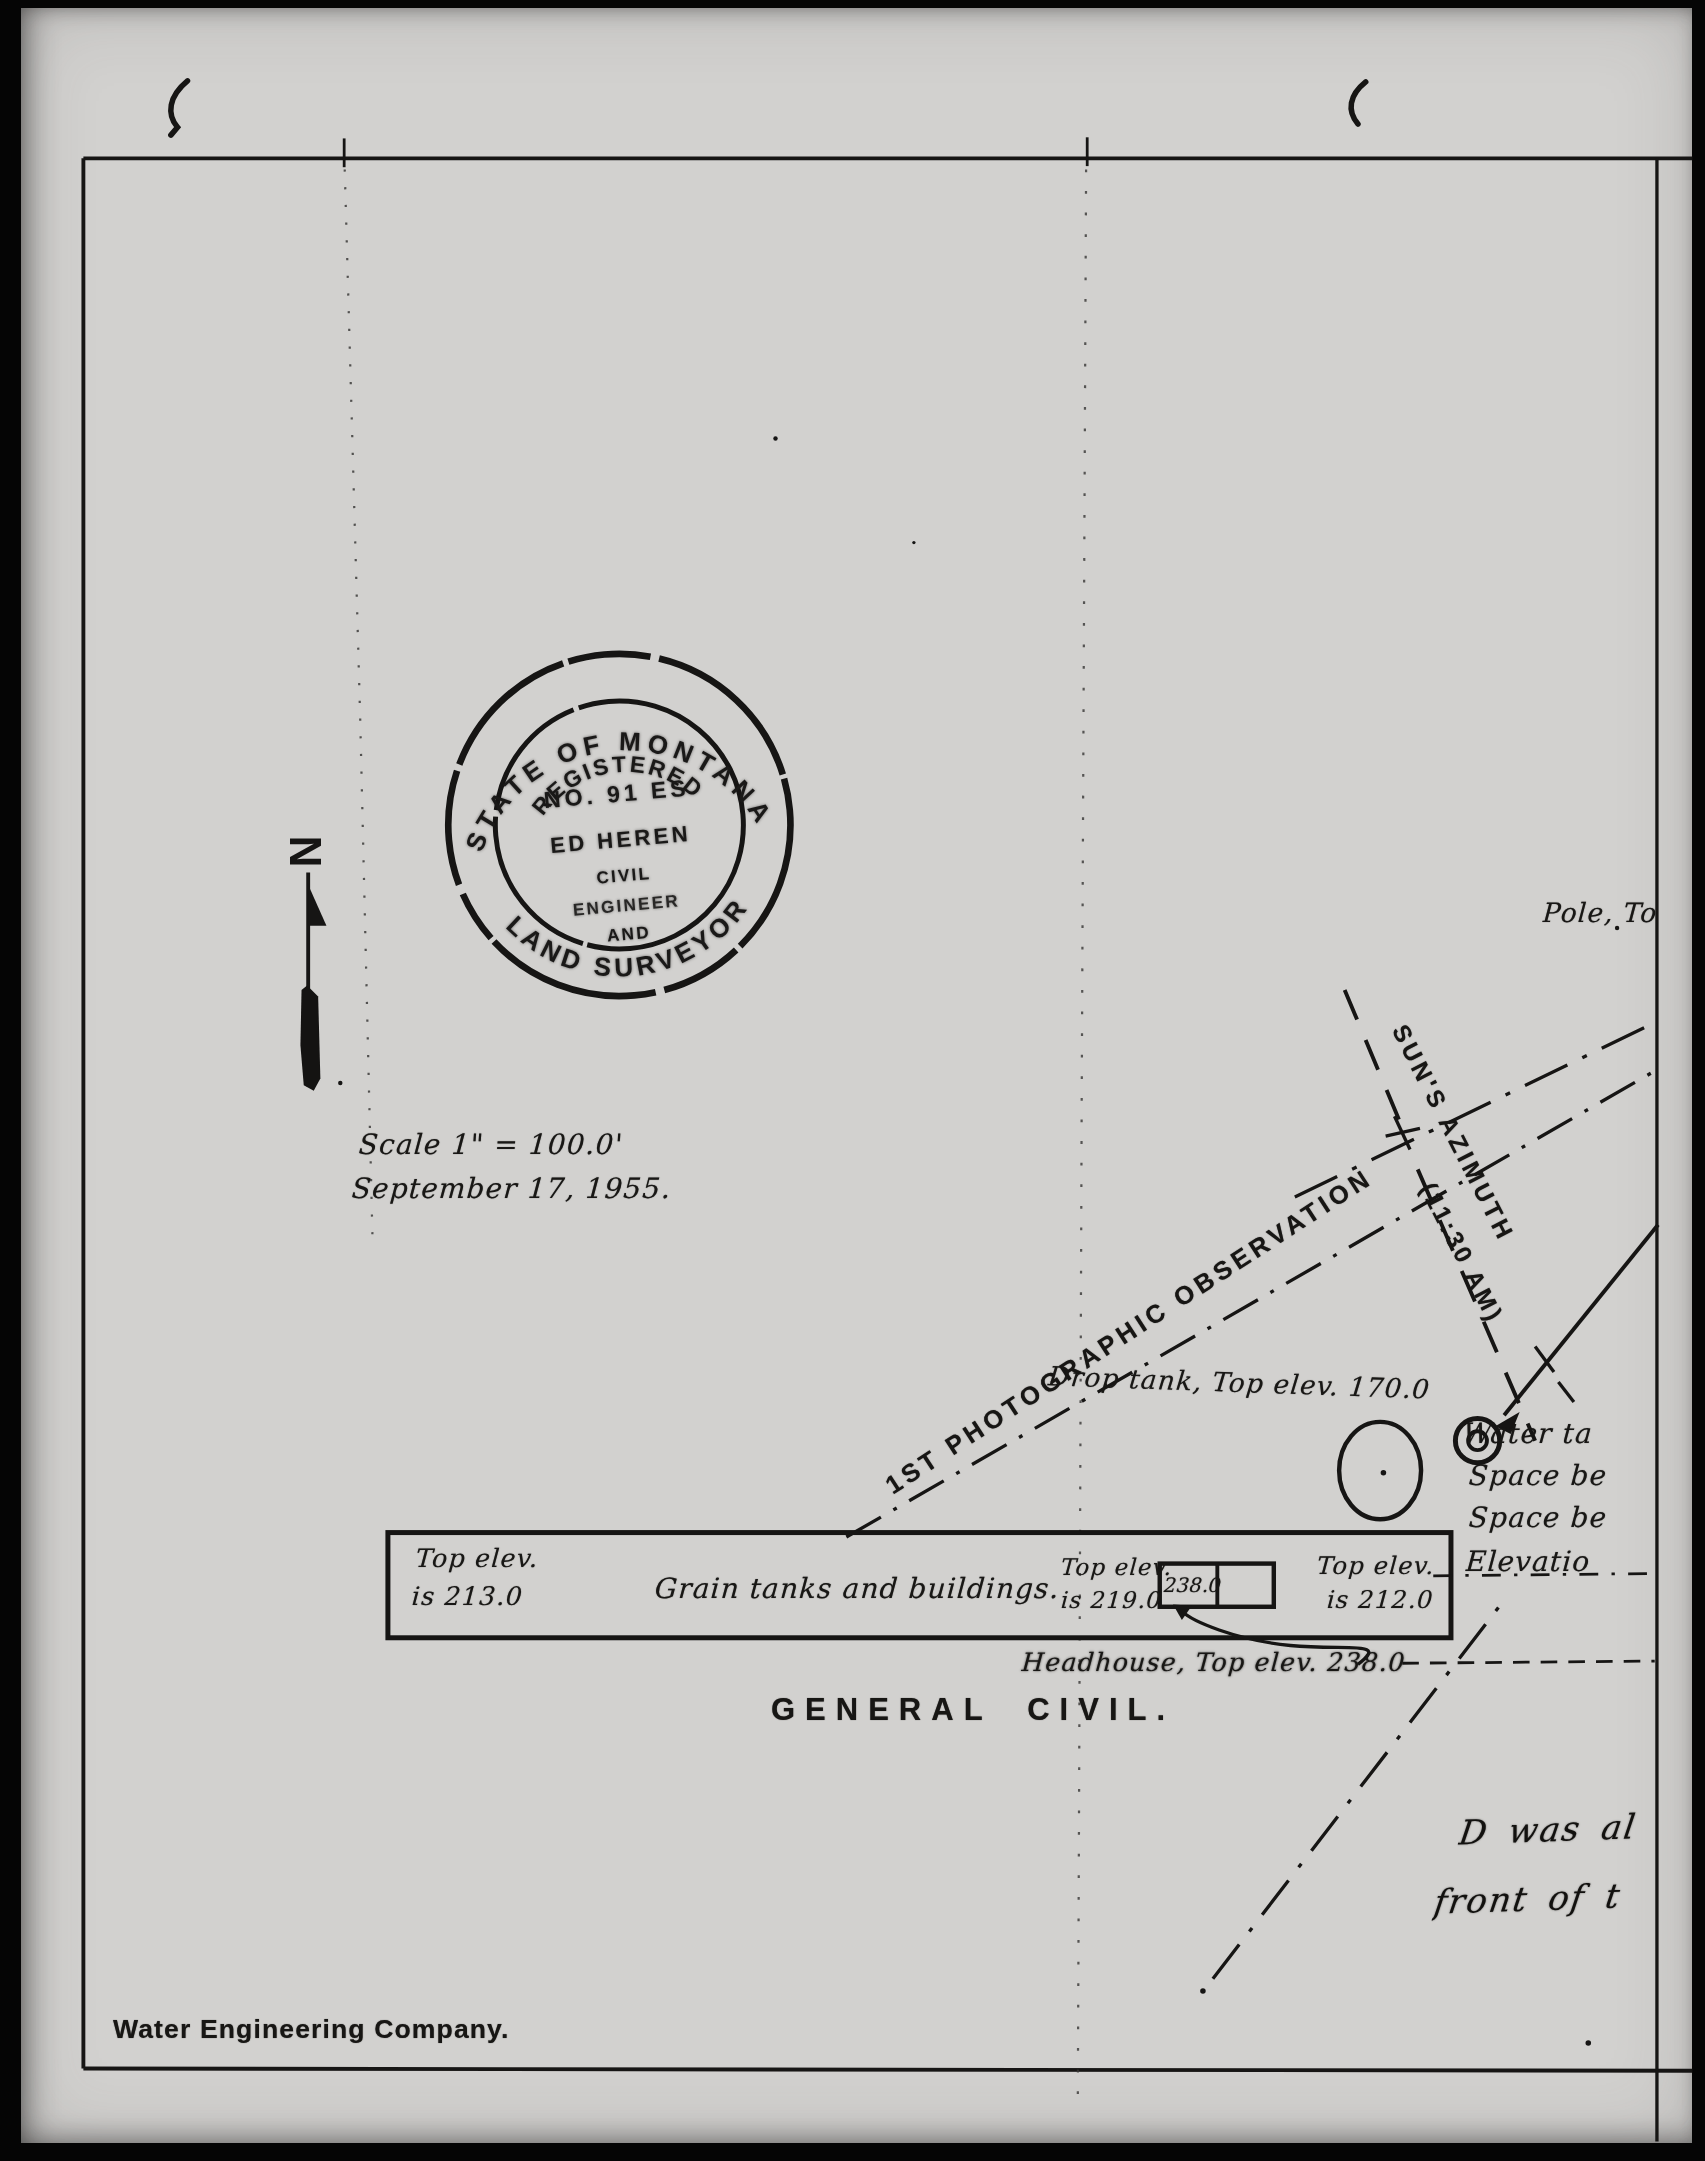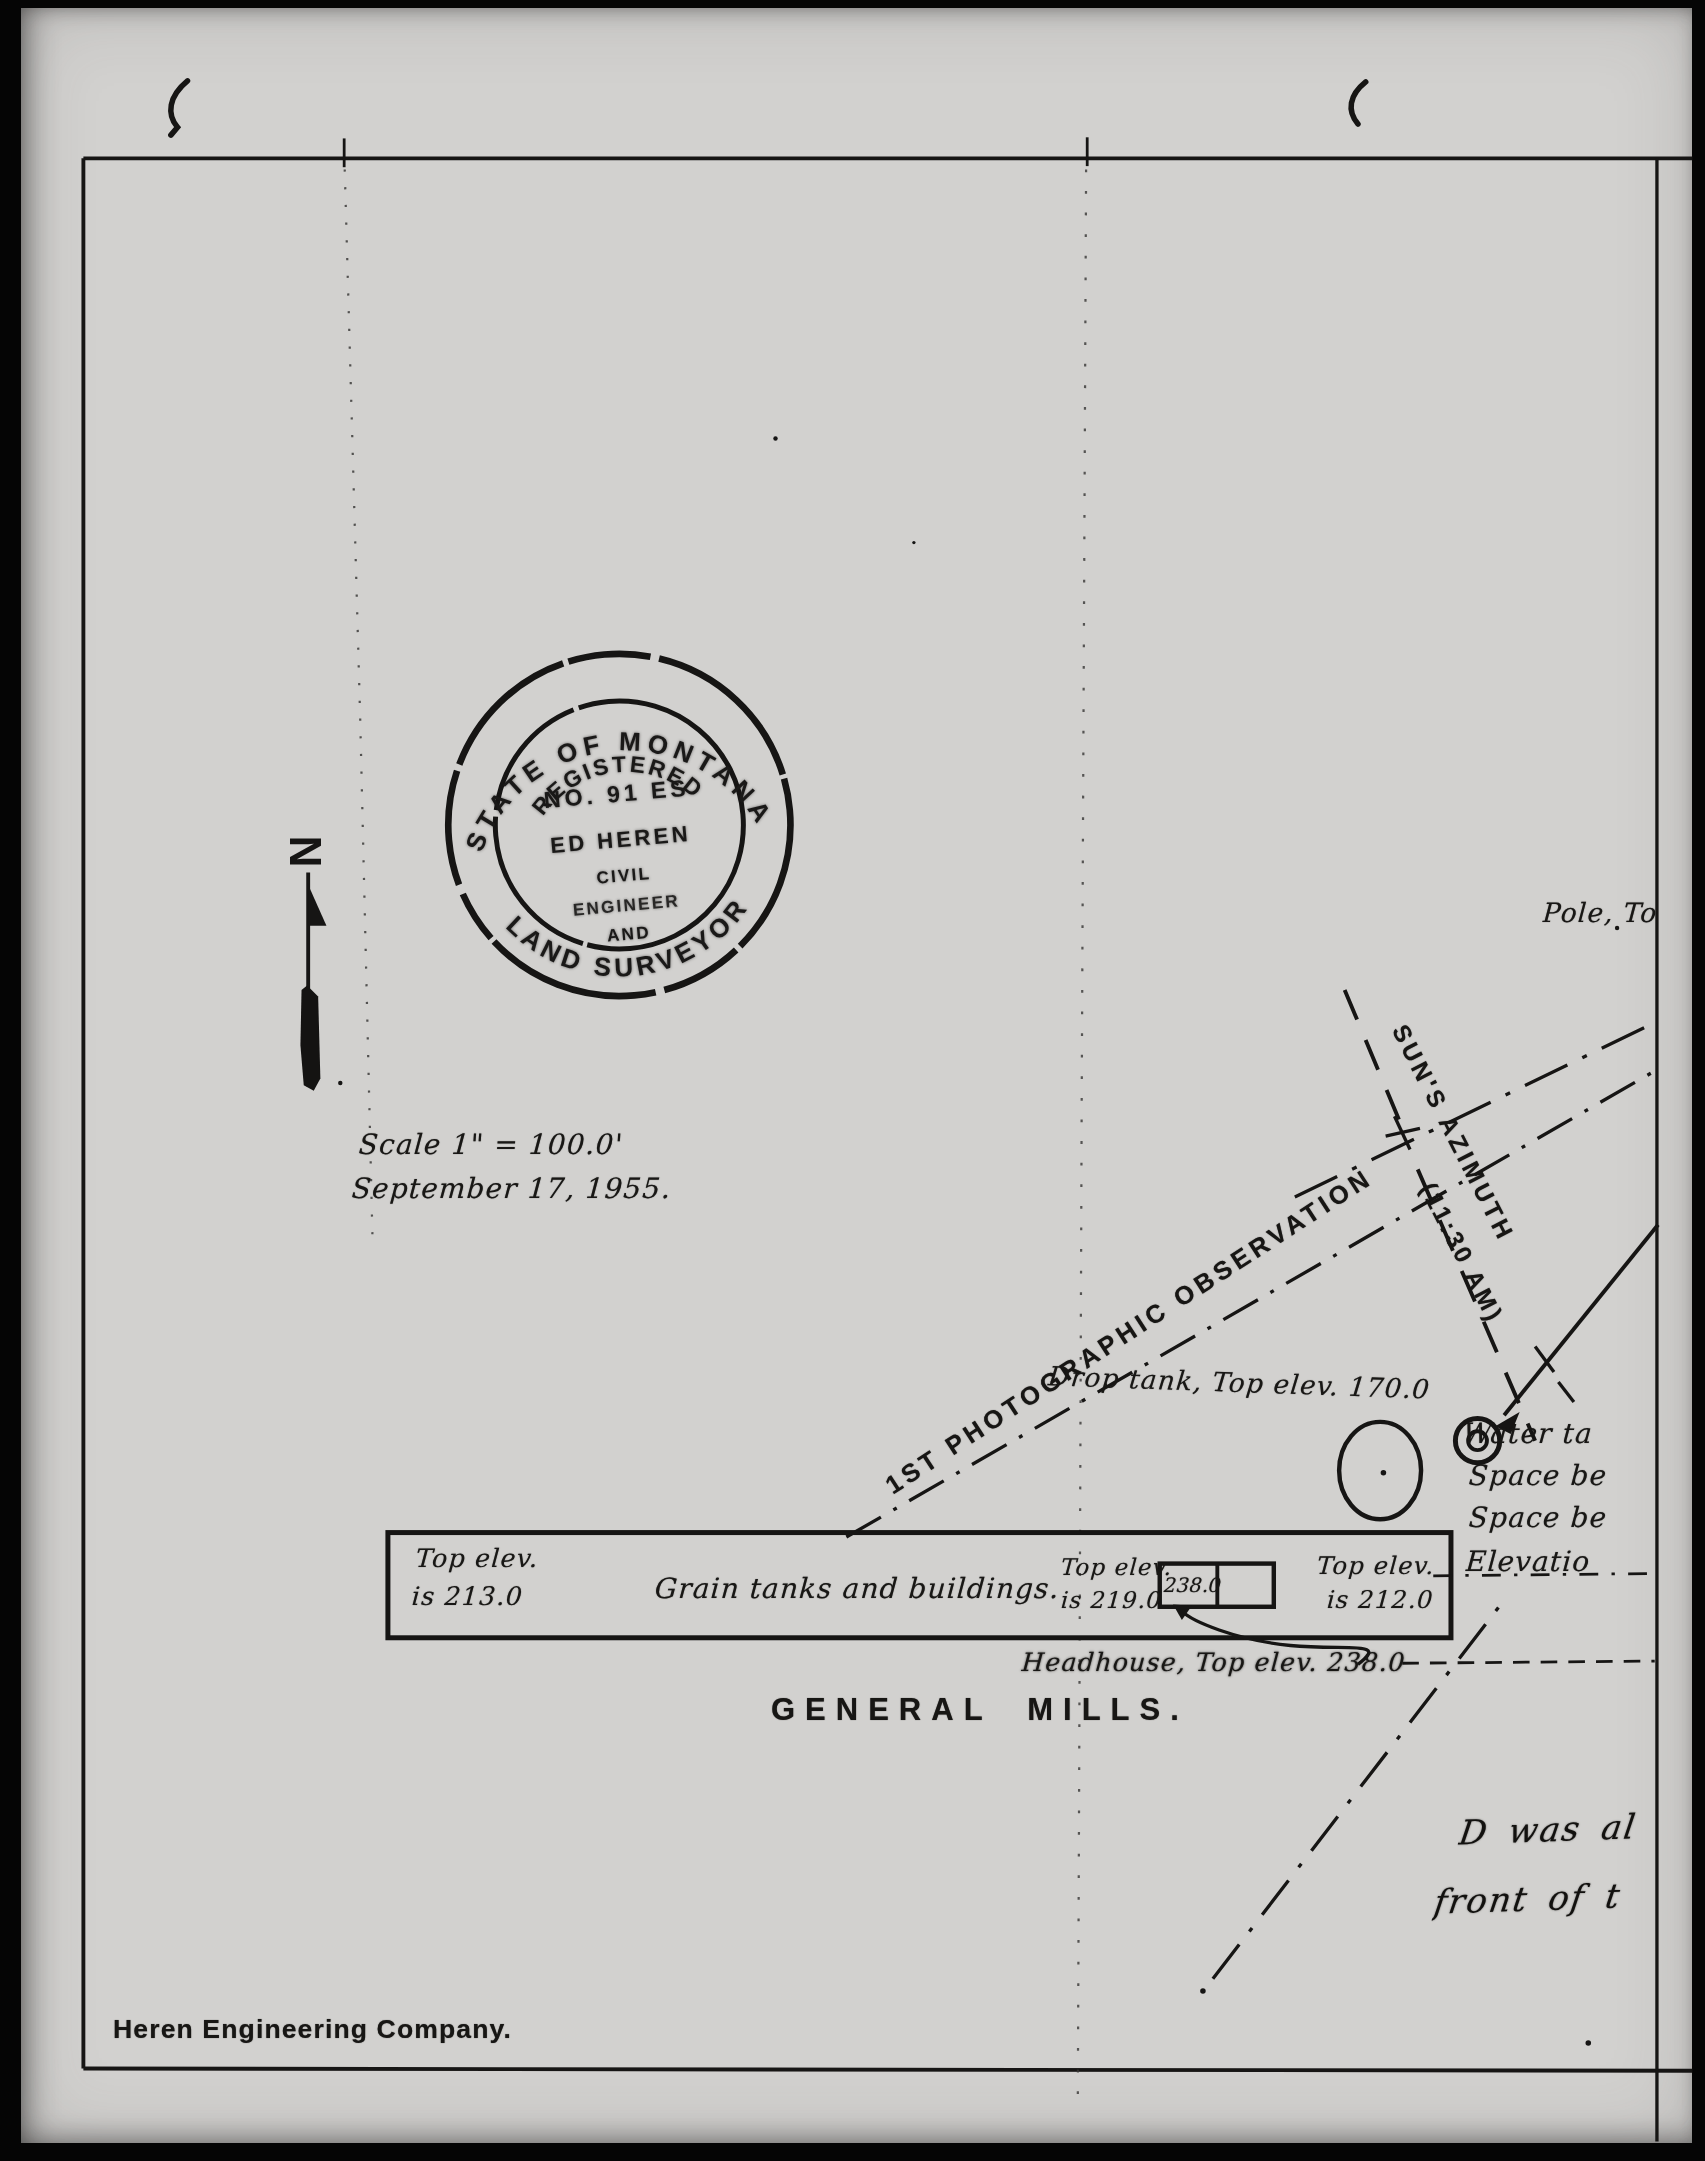--- a/index.html
+++ b/index.html
@@ -148,20 +148,20 @@
   <div class="abs hand" style="left:412px;top:1581px;font-size:25.5px;">is 213.0</div>
   <div class="abs hand" style="left:655px;top:1572px;font-size:28px;">Grain tanks and buildings.</div>
   <div class="abs hand" style="left:1061px;top:1554px;font-size:23px;">Top elev.</div>
   <div class="abs hand" style="left:1061px;top:1587px;font-size:23px;">is 219.0</div>
   <div class="abs hand" style="left:1164px;top:1573px;font-size:20px;letter-spacing:0;">238.0</div>
   <div class="abs hand" style="left:1317px;top:1551px;font-size:24.4px;">Top elev.</div>
   <div class="abs hand" style="left:1327px;top:1585px;font-size:24.4px;">is 212.0</div>
 
   <div class="abs hand" style="left:1022px;top:1647px;font-size:25.5px;text-shadow:0 0 2.2px rgba(20,19,17,.8);">Headhouse, Top elev. 238.0</div>
 
-  <div class="abs stamped" style="left:771px;top:1692px;font-size:31px;letter-spacing:10px;word-spacing:16.6px;">GENERAL MILLS.</div>
+  <div class="abs stamped" style="left:771px;top:1692px;font-size:31px;letter-spacing:10px;word-spacing:16.6px;">GENERAL CIVIL.</div>
 
   <div class="abs cursive clip" style="left:1460px;top:1809px;width:197px;font-size:34px;">D was al</div>
   <div class="abs cursive clip" style="left:1435px;top:1878px;width:222px;font-size:34px;">front of t</div>
 
-  <div class="abs stamped" style="left:113px;top:2014px;font-size:26.6px;font-weight:600;letter-spacing:1.1px;">Heren Engineering Company.</div>
+  <div class="abs stamped" style="left:113px;top:2014px;font-size:26.6px;font-weight:600;letter-spacing:1.1px;">Water Engineering Company.</div>
 </div>
 
 
 </body></html>

